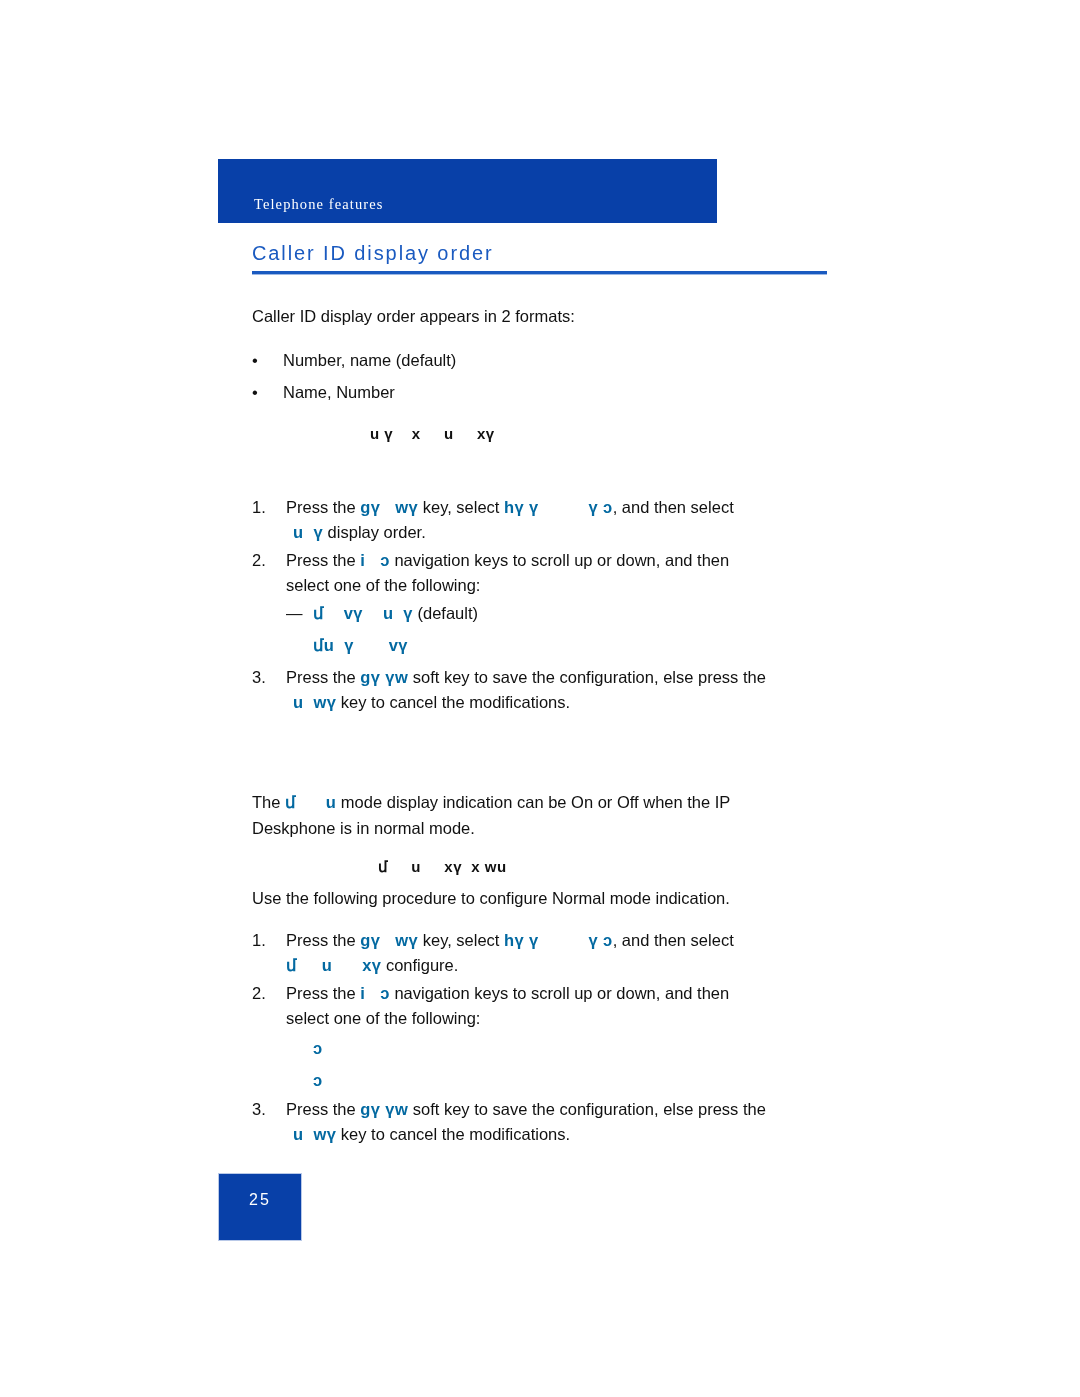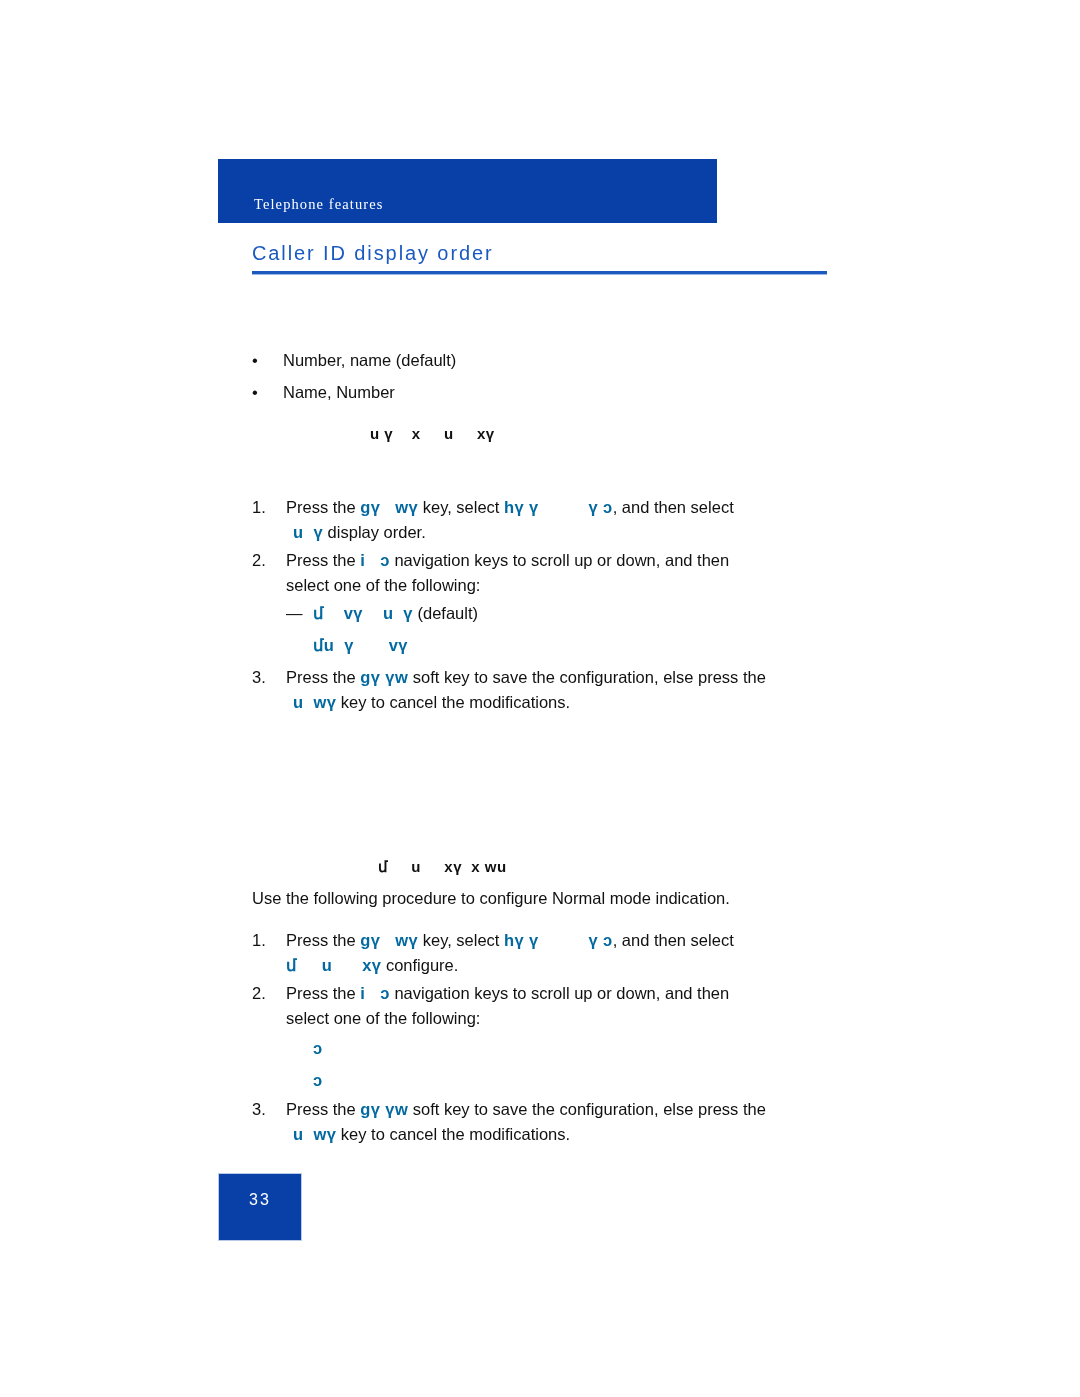--- a/index.html
+++ b/index.html
@@ -191,20 +191,21 @@
 
   <div class="header-bar">
     <span class="header-bar-label">Telephone features</span>
   </div>
 
   <div class="section-heading" id="heading-caller-id">
     <span class="heading-text">Caller ID display order</span>
     <span class="heading-rule"></span>
   </div>
 
+  <div class="para" style="top:303px;">Caller ID display order appears in 2 formats:</div>
 
   <div class="bullet-row" style="top:347px;">
     <span class="bullet-mark">•</span>
     <span class="bullet-text">Number, name (default)</span>
   </div>
 
   <div class="bullet-row" style="top:379px;">
     <span class="bullet-mark">•</span>
     <span class="bullet-text">Name, Number</span>
   </div>
@@ -237,20 +238,24 @@
   </div>
 
   <div class="step" style="top:665px;">
     <span class="step-num">3.</span>
     <span class="step-body"><span>Press the </span><span class="ui-term">ɡү үw</span><span> soft key to save the configuration, else press the</span>
       <span class="cont"><span class="ui-term">u  wү</span><span> key to cancel the modifications.</span></span>
     </span>
   </div>
 
 
+  <div class="para" style="top:789px; width:580px;">
+    <span>The </span><span class="ui-term">մ      u</span><span> mode display indication can be On or Off when the IP</span><br>
+    <span>Deskphone is in normal mode.</span>
+  </div>
 
   <div class="figure-caption" style="left:378px; top:858px;">մ     u     xү  x wu</div>
 
   <div class="para" style="top:885px;">Use the following procedure to configure Normal mode indication.</div>
 
   <div class="step" style="top:928px;">
     <span class="step-num">1.</span>
     <span class="step-body"><span>Press the </span><span class="ui-term">ɡү   wү</span><span> key, select </span><span class="ui-term">hү ү          ү ɔ</span><span>, and then select</span>
       <span class="cont" style="margin-left:0;"><span class="ui-term">մ     u      xү</span><span> configure.</span></span>
     </span>
@@ -274,16 +279,16 @@
   </div>
 
   <div class="step" style="top:1097px;">
     <span class="step-num">3.</span>
     <span class="step-body"><span>Press the </span><span class="ui-term">ɡү үw</span><span> soft key to save the configuration, else press the</span>
       <span class="cont"><span class="ui-term">u  wү</span><span> key to cancel the modifications.</span></span>
     </span>
   </div>
 
   <div class="page-number-box">
-    <span class="page-number">33</span>
+    <span class="page-number">25</span>
   </div>
 
 </div>
 
 </body></html>

